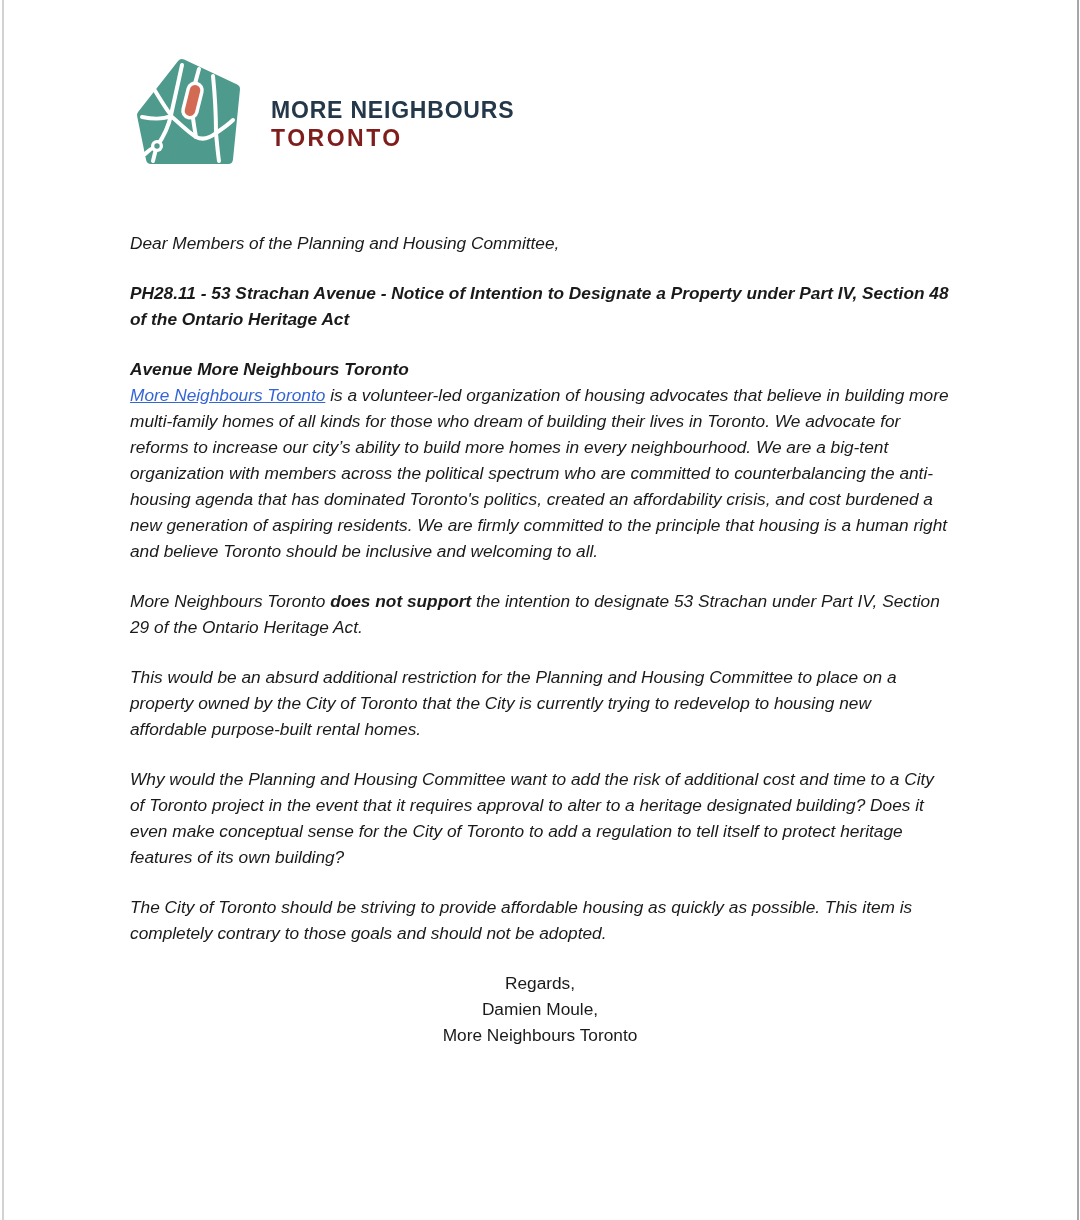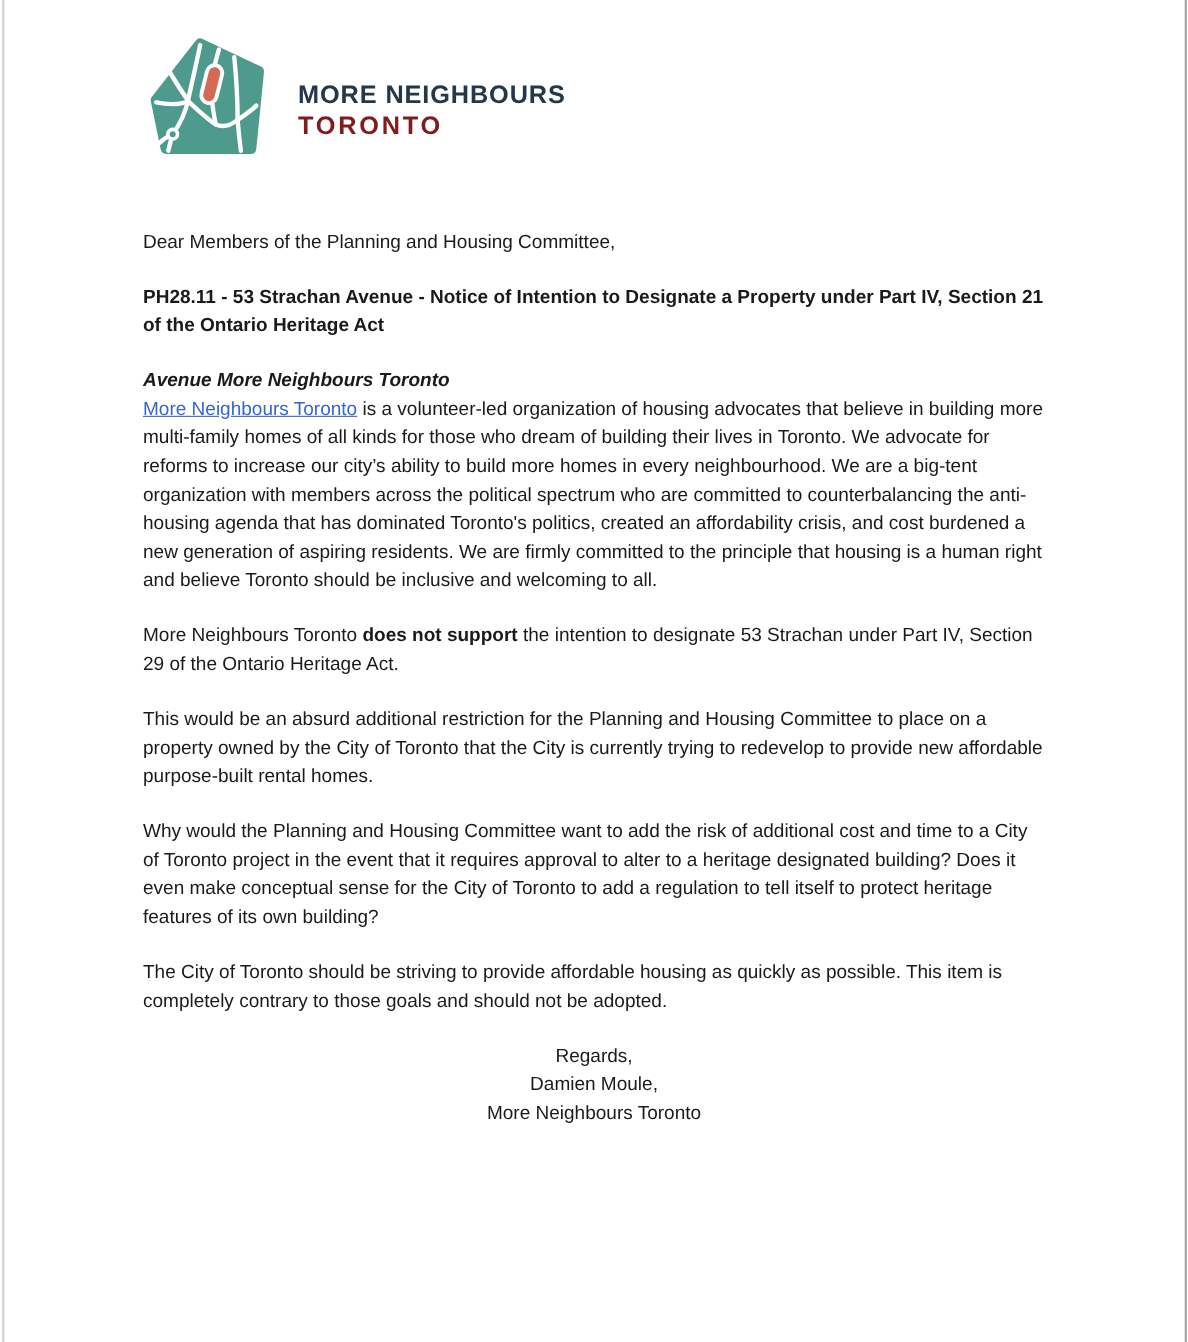--- a/index.html
+++ b/index.html
@@ -9,36 +9,36 @@
     background: #ffffff;
     font-family: "Liberation Sans", sans-serif;
     color: #1a1a1a;
     position: relative;
     overflow: hidden;
   }
   .edge { position: absolute; top: 0; bottom: 0; width: 2px; }
   .edge-left  { left: 2px;  background: #d2d2d2; }
   .edge-right { right: 1px; background: #a6a6a6; }
 
-  .page { padding: 32px 130px 0 130px; }
+  .page { padding: 56px 130px 0 130px; }
 
   .logo-row { display: flex; align-items: flex-start; gap: 24px; margin-bottom: 64px; height: 110px; }
   .logo-icon { width: 117px; height: 110px; flex: 0 0 auto; }
   .wordmark { margin-top: 40px; display: flex; flex-direction: column; }
   .wordmark .line1 {
     font-weight: bold; font-size: 23px; line-height: 28px;
     letter-spacing: 0.8px; color: #24384A;
   }
   .wordmark .line2 {
     font-weight: bold; font-size: 23px; line-height: 28px;
     letter-spacing: 2.5px; color: #7f1d1d;
   }
 
   .content { width: 820px; font-size: 17.3px; line-height: 26px; }
-  .content p { margin: 0 0 24px 0; }
+  .content p { margin: 0 0 24px 0; font-style: italic; }
   .subject { font-weight: bold; }
   .section-heading { font-weight: bold; font-style: italic; margin: 0; }
   .no-gap { margin-bottom: 0 !important; }
   a.doc-link { color: #3565D4; text-decoration: underline; cursor: pointer; }
   .closing-block { margin-top: 0; text-align: center; }
   .closing-block div { margin: 0; }
 </style>
 </head>
 <body>
 
@@ -67,28 +67,28 @@
     <div class="wordmark">
       <span class="line1">MORE NEIGHBOURS</span>
       <span class="line2">TORONTO</span>
     </div>
   </div>
 
   <div class="content">
 
     <p>Dear Members of the Planning and Housing Committee,</p>
 
-    <p class="subject">PH28.11 - 53 Strachan Avenue - Notice of Intention to Designate a Property under Part IV, Section 21 of the Ontario Heritage Act</p>
+    <p class="subject">PH28.11 - 53 Strachan Avenue - Notice of Intention to Designate a Property under Part IV, Section 48 of the Ontario Heritage Act</p>
 
     <p class="section-heading no-gap">Avenue More Neighbours Toronto</p>
     <p><a class="doc-link" href="#">More Neighbours Toronto</a><span> is a volunteer-led organization of housing advocates that believe in building more multi-family homes of all kinds for those who dream of building their lives in Toronto. We advocate for reforms to increase our city’s ability to build more homes in every neighbourhood. We are a big-tent organization with members across the political spectrum who are committed to counterbalancing the anti-housing agenda that has dominated Toronto's politics, created an affordability crisis, and cost burdened a new generation of aspiring residents. We are firmly committed to the principle that housing is a human right and believe Toronto should be inclusive and welcoming to all.</span></p>
 
     <p><span>More Neighbours Toronto </span><strong>does not support</strong><span> the intention to designate 53 Strachan under Part IV, Section 29 of the Ontario Heritage Act.</span></p>
 
-    <p>This would be an absurd additional restriction for the Planning and Housing Committee to place on a property owned by the City of Toronto that the City is currently trying to redevelop to provide new affordable purpose-built rental homes.</p>
+    <p>This would be an absurd additional restriction for the Planning and Housing Committee to place on a property owned by the City of Toronto that the City is currently trying to redevelop to housing new affordable purpose-built rental homes.</p>
 
     <p>Why would the Planning and Housing Committee want to add the risk of additional cost and time to a City of Toronto project in the event that it requires approval to alter to a heritage designated building? Does it even make conceptual sense for the City of Toronto to add a regulation to tell itself to protect heritage features of its own building?</p>
 
     <p>The City of Toronto should be striving to provide affordable housing as quickly as possible. This item is completely contrary to those goals and should not be adopted.</p>
 
     <div class="closing-block">
       <div>Regards,</div>
       <div>Damien Moule,</div>
       <div>More Neighbours Toronto</div>
     </div>

